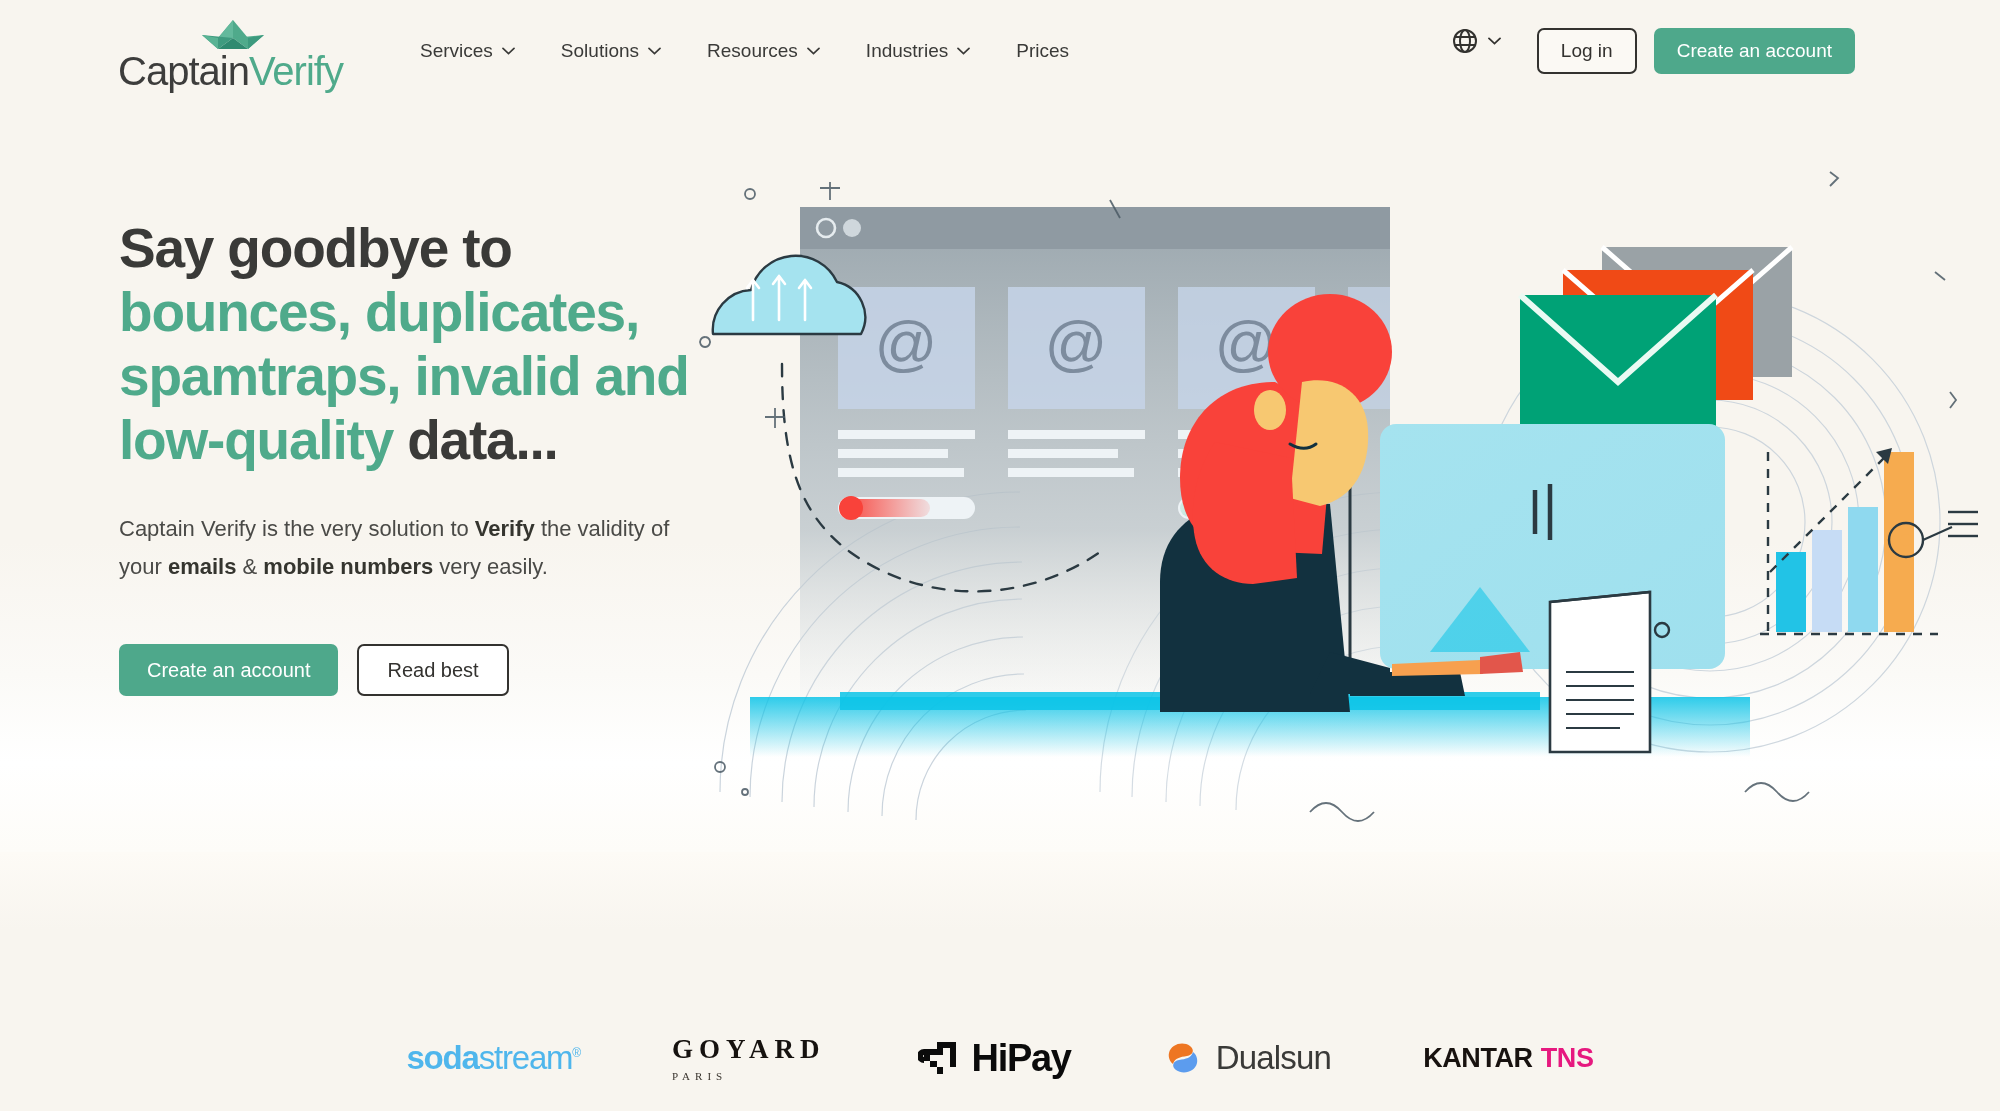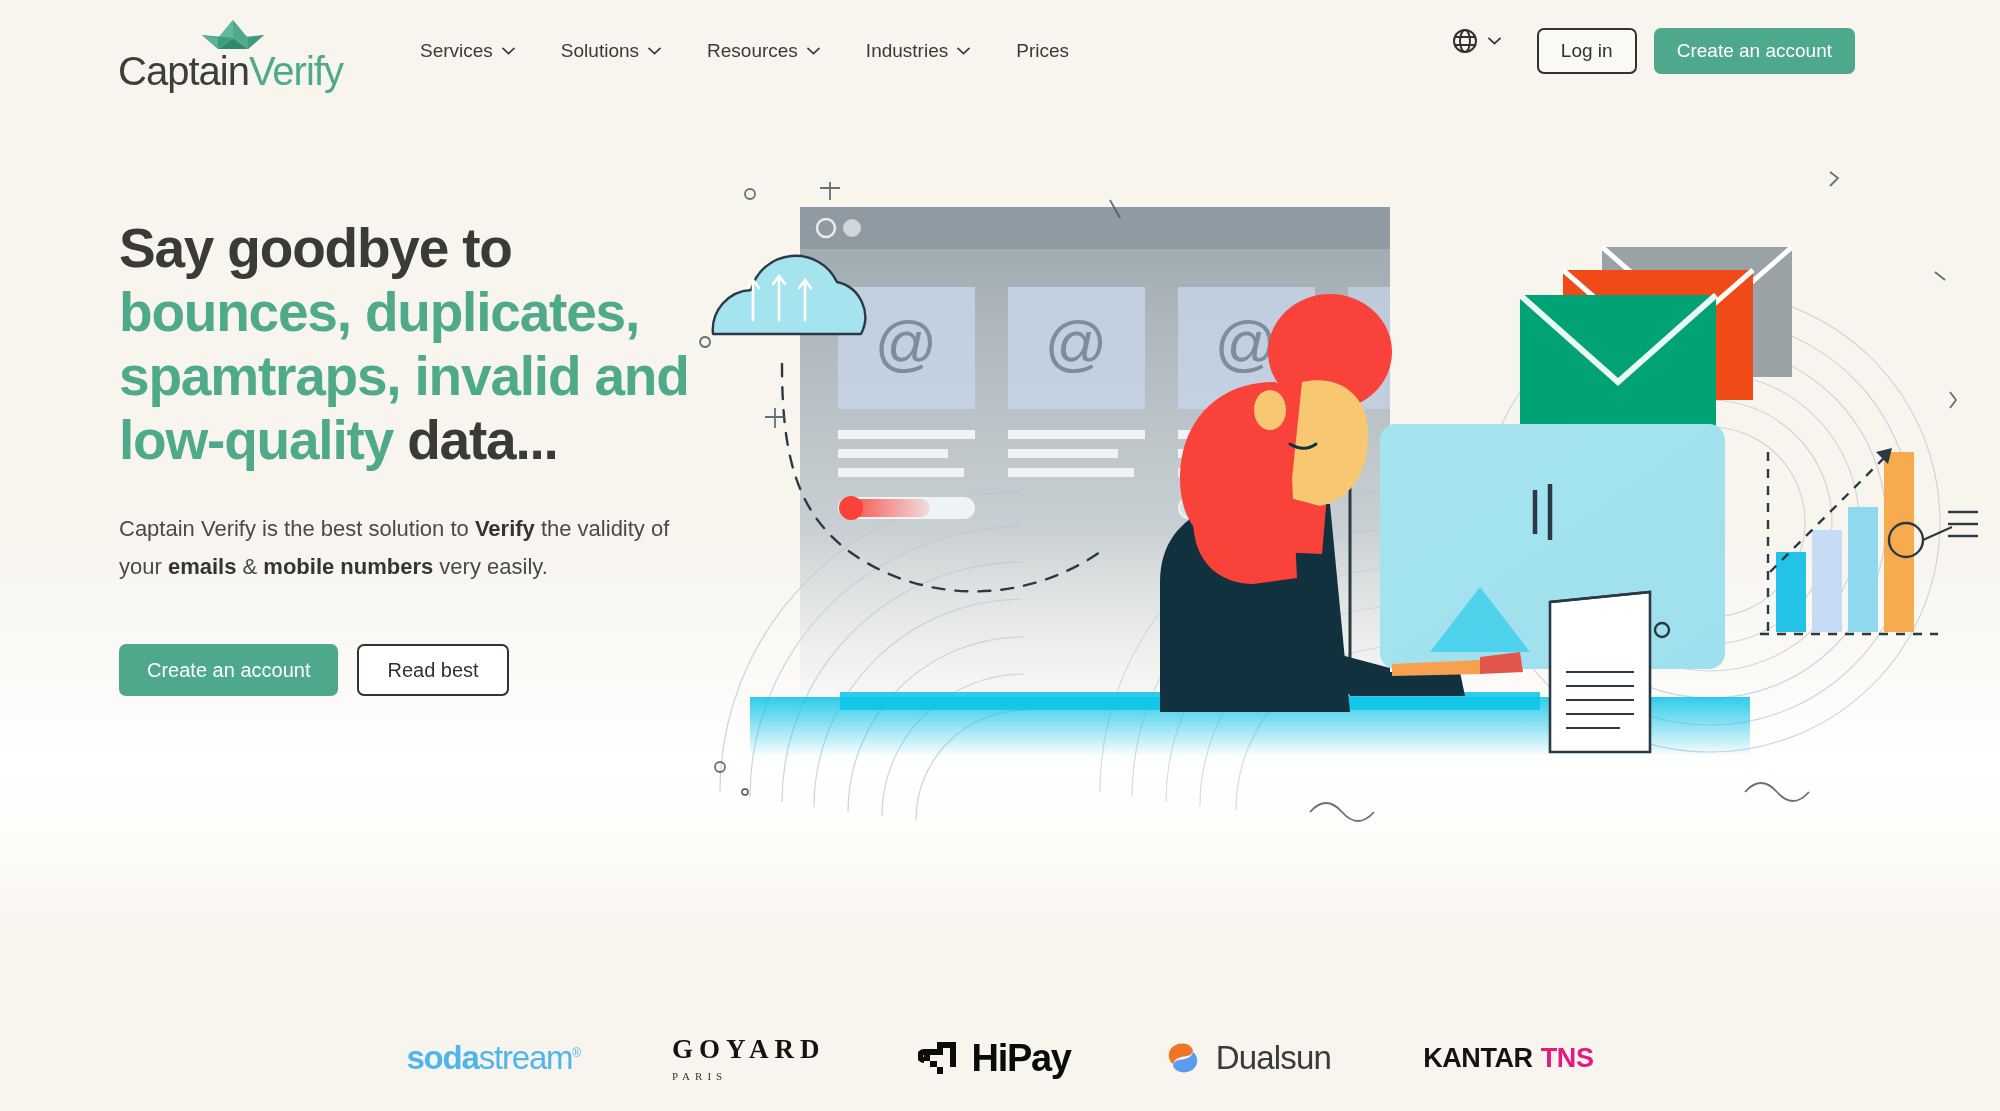--- a/index.html
+++ b/index.html
@@ -197,21 +197,21 @@
       <div class="btn btn-signup-hdr">Create an account</div>
     </div>
   </div>
 
   <div class="hero">
     <div class="hero-bg"></div>
 
     <div class="hero-copy">
       <h1 class="hero-title"><span>Say goodbye to</span> <span class="g">bounces, duplicates, spamtraps, invalid and low-quality</span> <span>data...</span></h1>
 
-      <p class="hero-sub"><span>Captain Verify is the best solution to </span><b>Verify</b><span> the validity of your </span><b>emails</b><span> &amp; </span><b>mobile numbers</b><span> very easily.</span></p>
+      <p class="hero-sub"><span>Captain Verify is the very solution to </span><b>Verify</b><span> the validity of your </span><b>emails</b><span> &amp; </span><b>mobile numbers</b><span> very easily.</span></p>
 
       <div class="hero-btns">
         <div class="btn btn-hero-primary">Create an account</div>
         <div class="btn btn-hero-secondary">Read best</div>
       </div>
     </div>
 
     <div class="hero-art">
       <svg viewBox="0 0 1290 700" xmlns="http://www.w3.org/2000/svg">
         <defs>

